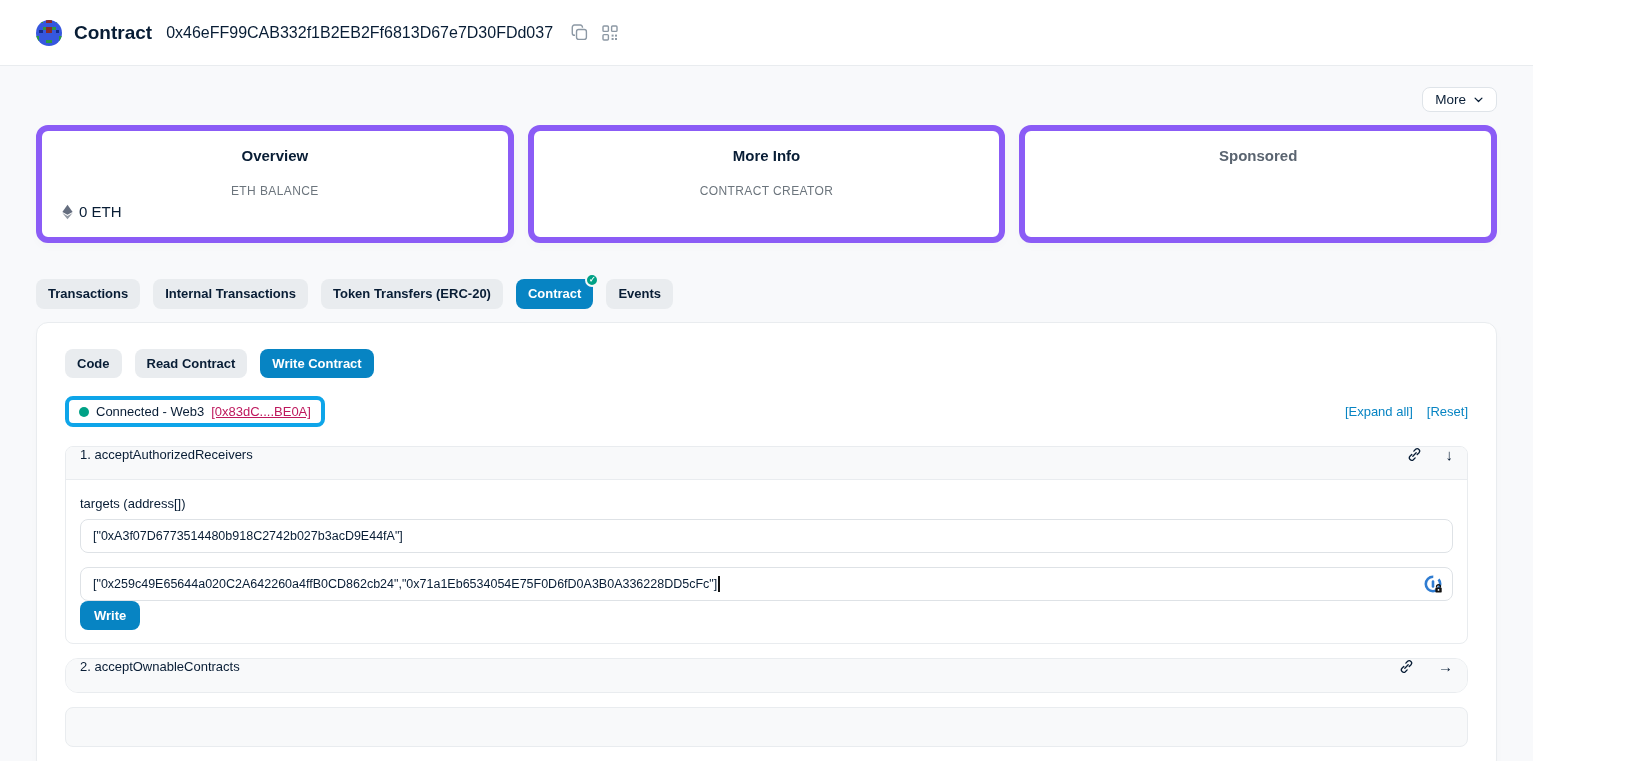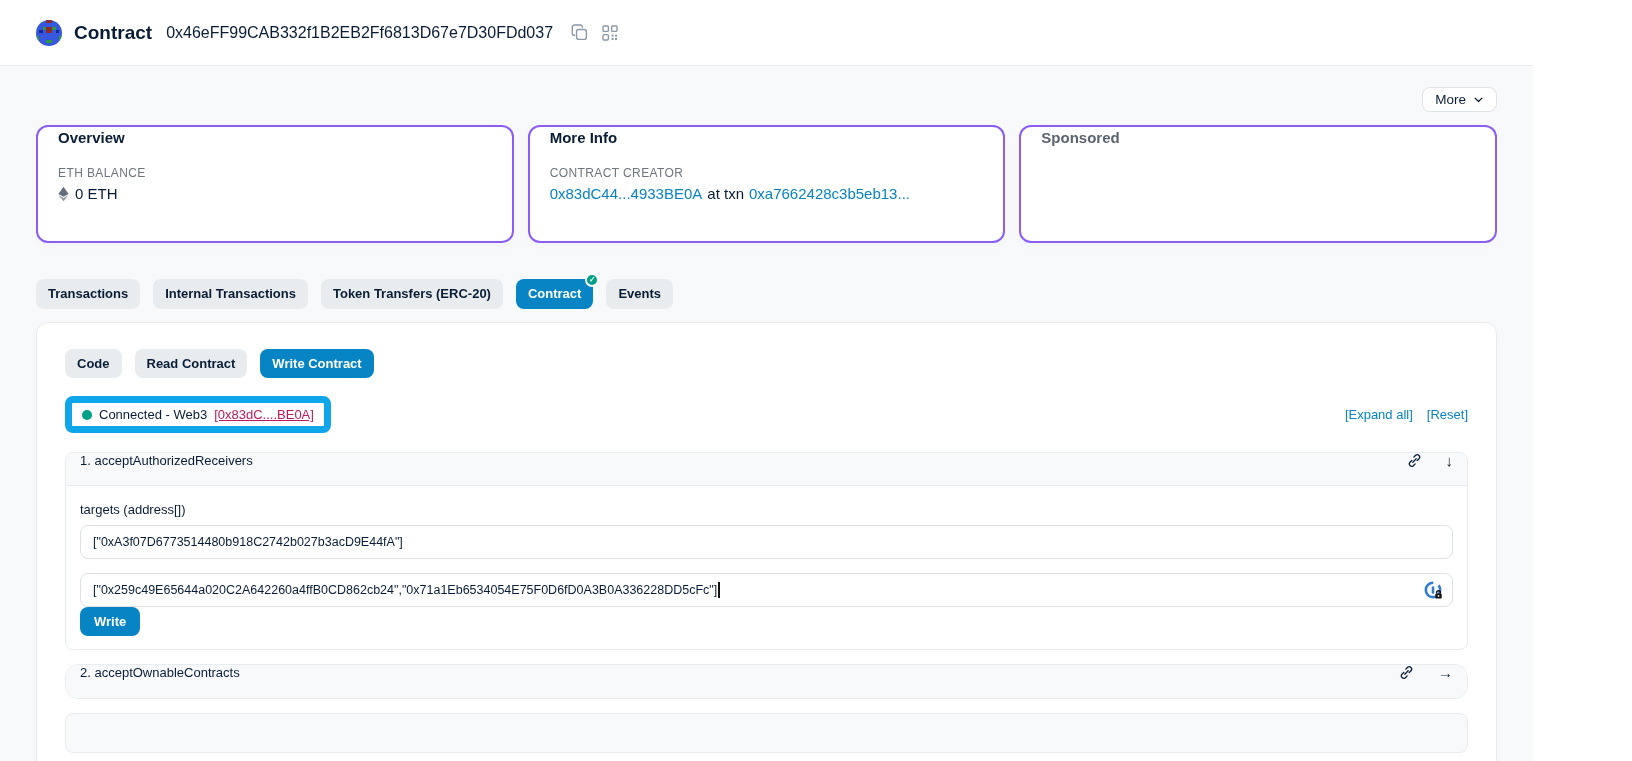--- a/index.html
+++ b/index.html
@@ -17,22 +17,22 @@
   .icon-btn { background:none; border:none; cursor:pointer; display:flex; align-items:center; }
 
   
   .toolbar-row { margin:0 36px; height:59px; display:flex; justify-content:flex-end; align-items:center; padding-top:8px; }
   .more-btn { display:inline-flex; align-items:center; gap:7px; background:#fff;
     border:1px solid #dfe4e9; border-radius:8px; padding:4px 12px; font-size:13.5px; font-weight:500;
     color:#081d35; cursor:pointer; font-family:inherit; }
 
   
   .cards-row { margin:0 36px; display:flex; gap:14px; }
-  .card { flex:1; background:#fff; border:2px solid #8b5cf6; border-radius:12px;
-    padding:2px 20px; height:118px; box-shadow:0 4px 10px rgba(0,0,0,0.02); }
+  .card { flex:1; background:#fff; border:6px solid #8b5cf6; border-radius:12px;
+    padding:16px 20px; height:118px; box-shadow:0 4px 10px rgba(0,0,0,0.02);text-align:center; }
   .card-title { font-size:15px; font-weight:700; margin-bottom:20px; }
   .card-title.muted { color:#5a6470; }
   .mini-label { font-size:12px; color:#6c757d; letter-spacing:.4px; margin-bottom:5px; }
   .balance-line { display:flex; align-items:center; gap:6px; font-size:15px; }
   .creator-line { font-size:15px; display:flex; align-items:center; gap:5px; white-space:nowrap; }
   .link { color:#0784c3; text-decoration:none; cursor:pointer; }
 
   
   .tabs-row { margin:36px 36px 0; display:flex; gap:13px; }
   .pill { display:inline-flex; align-items:center; background:#e9ecef; border:none; border-radius:8px;
@@ -42,21 +42,21 @@
   .check-badge { position:absolute; top:-6px; right:-6px; width:14px; height:14px; border-radius:50%;
     background:#00a186; border:2px solid #f8f9fb; color:#fff; font-size:8px; line-height:10px;
     display:flex; align-items:center; justify-content:center; }
 
   
   .main-panel { margin:13px 36px 0; background:#fff; border:1px solid #e9ecef; border-radius:12px;
     padding:26px 28px 24px; box-shadow:0 4px 10px rgba(0,0,0,0.02); min-height:450px; }
   .subtabs-row { display:flex; gap:13px; }
 
   .connect-row { margin-top:18px; display:flex; justify-content:space-between; align-items:center; }
-  .connect-pill { display:inline-flex; align-items:center; gap:7px; border:7px solid #0ea5e9;
+  .connect-pill { display:inline-flex; align-items:center; gap:7px; border:4px solid #0ea5e9;
     border-radius:8px; padding:4px 10px; font-size:13px; background:#fff; }
   .green-dot { width:10px; height:10px; border-radius:50%; background:#00a186; display:inline-block; }
   .connect-addr { color:#be185d; text-decoration:underline; cursor:pointer; }
   .panel-links { display:flex; gap:14px; font-size:13px; }
 
   .fn-item { border:1px solid #e9ecef; border-radius:8px; overflow:hidden; background:#fff; }
   .fn-item.first { margin-top:19px; }
   .fn-item.next { margin-top:14px;border-radius:13px; }
   .fn-header { background:#f8f9fa; height:33px; display:flex; align-items:flex-start;
     justify-content:space-between; padding:0 14px; font-size:13px; cursor:pointer; }
@@ -138,25 +138,20 @@
           <path d="M6 0 L11.6 8 6 11 0.4 8 Z" fill="#4a5568" opacity="0.85"></path>
           <path d="M6 12.3 L11.6 9.2 6 16 0.4 9.2 Z" fill="#4a5568" opacity="0.6"></path>
         </svg>
         <span>0 ETH</span>
       </div>
     </div>
 
     <div class="card">
       <div class="card-title">More Info</div>
       <div class="mini-label">CONTRACT CREATOR</div>
-      <div class="creator-line">
-        <a class="link">0x83dC44...4933BE0A</a>
-        <span>at txn</span>
-        <a class="link">0xa7662428c3b5eb13...</a>
-      </div>
     </div>
 
     <div class="card">
       <div class="card-title muted">Sponsored</div>
     </div>
   </div>
 
   <div class="tabs-row">
     <button class="pill">Transactions</button>
     <button class="pill">Internal Transactions</button>

